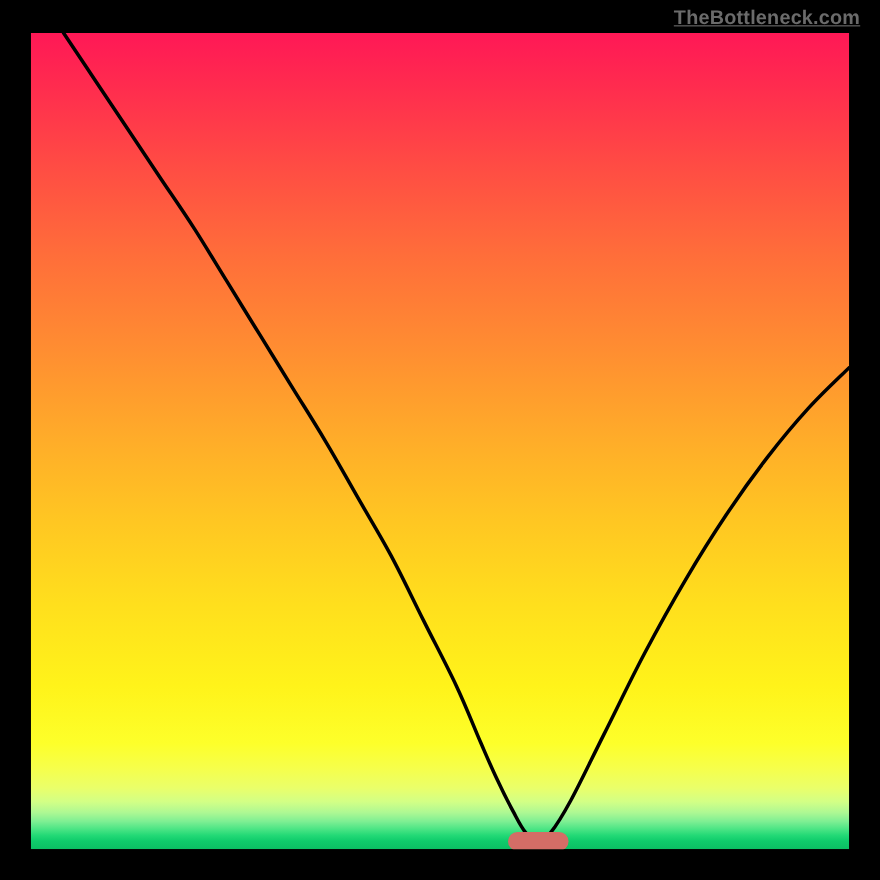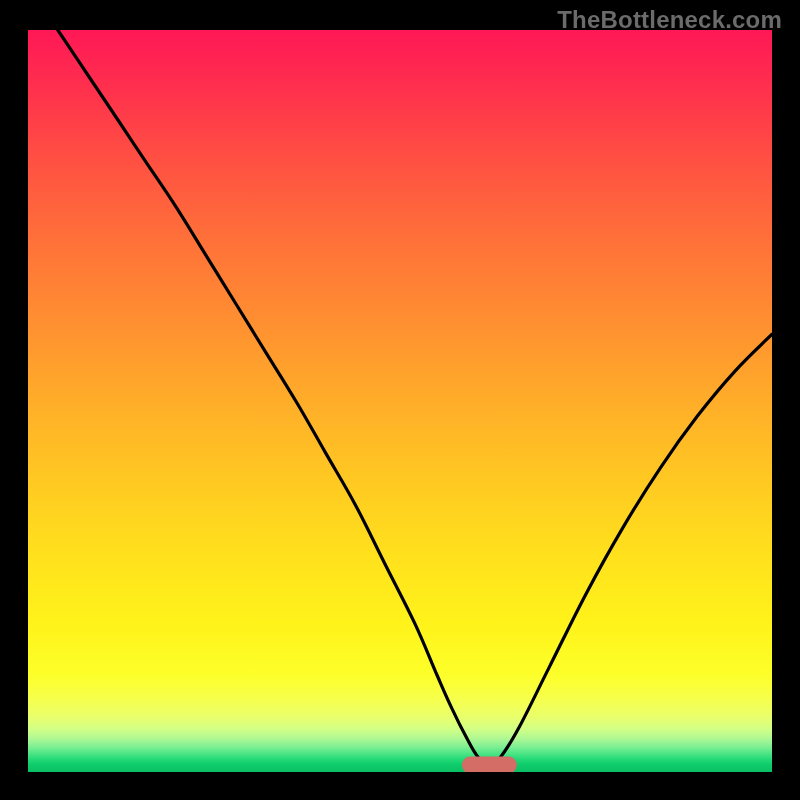--- a/index.html
+++ b/index.html
@@ -14,25 +14,26 @@
     position: relative;
     width: 800px;
     height: 800px;
     background: #000;
   }
   .watermark {
     position: absolute;
     top: 6px;
     right: 18px;
     font-family: Arial, Helvetica, sans-serif;
-    font-size: 24px;
+    font-size: 18px;
     font-weight: 600;
     color: #6b6b6b;
     letter-spacing: 0.2px;
     z-index: 10;
+    text-decoration: underline;
   }
   
   .plot {
     position: absolute;
     left: 28px;
     top: 30px;
     width: 744px;   
     height: 742px;  
     overflow: hidden;
   }

